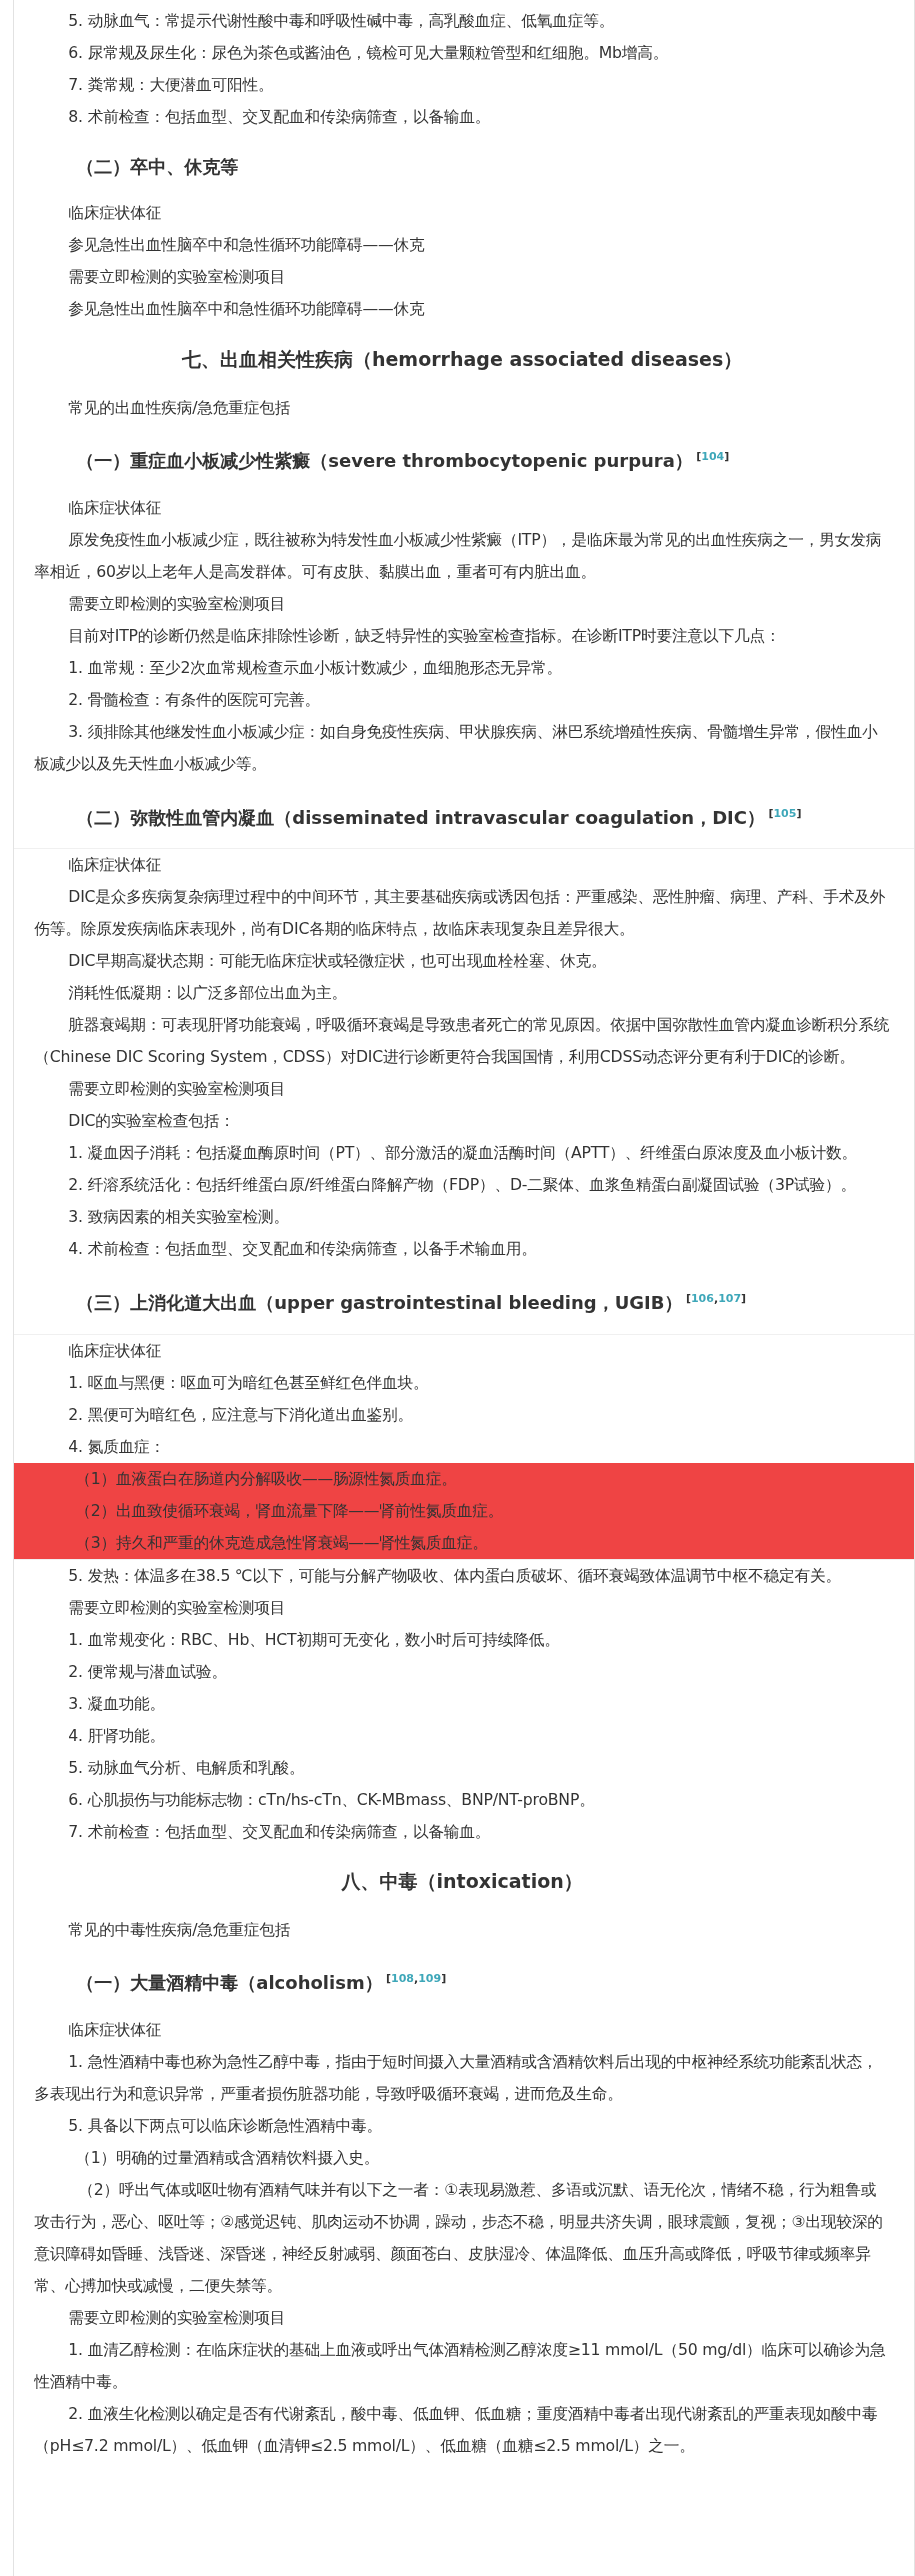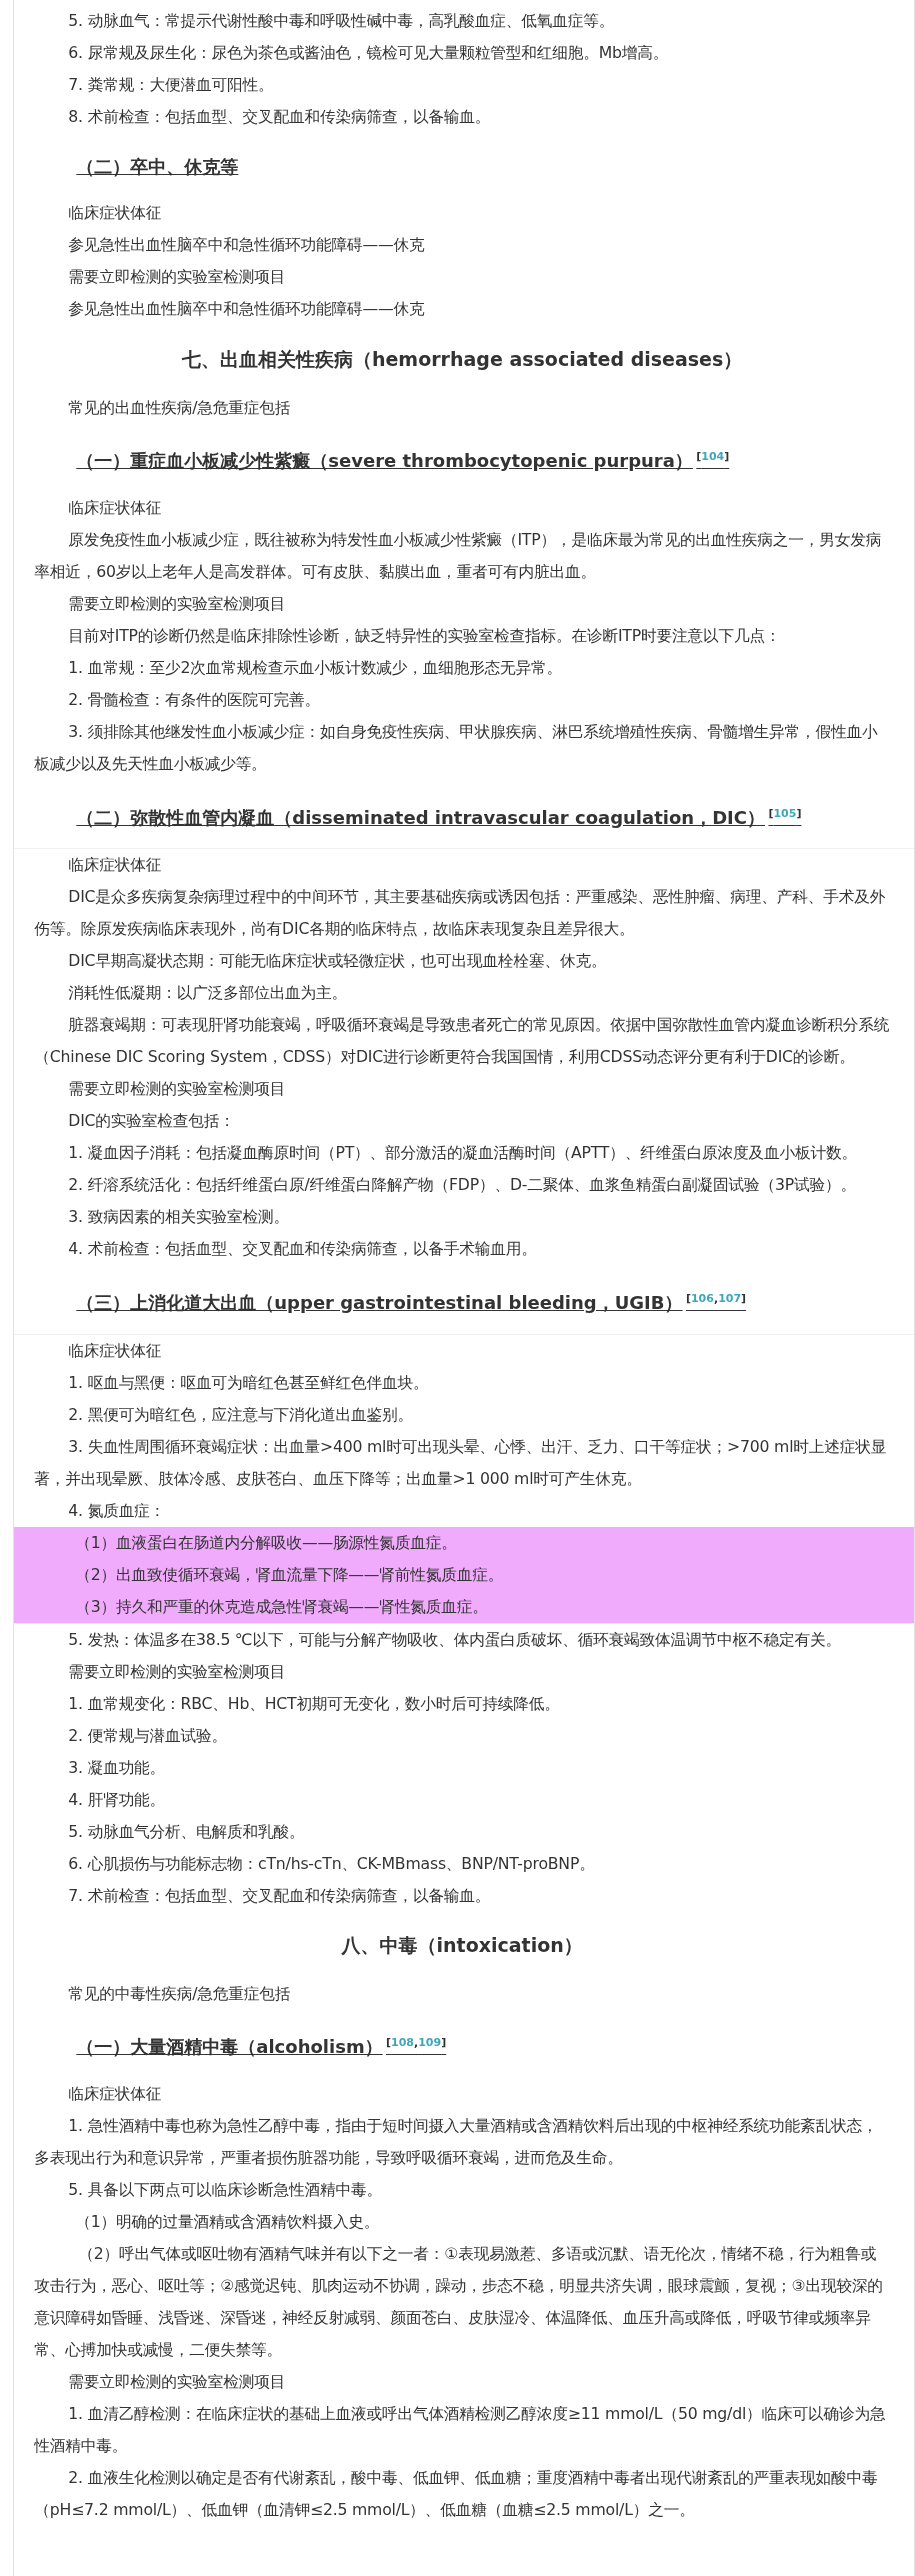--- a/index.html
+++ b/index.html
@@ -35,36 +35,35 @@
     font-weight: bold;
     color: #333333;
     line-height: 30.5px;
   }
   h3.subsec {
     margin: 18.6px 0 15.3px 42px;
     font-size: 18px;
     font-weight: bold;
     color: #333333;
     line-height: 30.5px;
-    text-decoration: underline;
   }
   .cite {
     font-size: 11px;
     font-weight: bold;
     vertical-align: super;
     color: #333;
     margin-left: 3.4px;
   }
   .cite a { color: #3ea7b9; text-decoration: none; }
   .seam {
     height: 0;
     border-top: 0.8px solid #f0f0f0;
     margin: 0 -24px 0 -20.3px;
   }
-  .shade { background: #f0abfc; margin: 0 -24px 0 -20.3px; padding: 0 24px 0 20.3px; }
+  .shade { background: #ef4444; margin: 0 -24px 0 -20.3px; padding: 0 24px 0 20.3px; }
 </style>
 </head>
 <body>
 
 <div class="page">
 
   <div>
     <p class="flush">5. 动脉血气：常提示代谢性酸中毒和呼吸性碱中毒，高乳酸血症、低氧血症等。</p>
     <p class="flush">6. 尿常规及尿生化：尿色为茶色或酱油色，镜检可见大量颗粒管型和红细胞。Mb增高。</p>
     <p class="flush">7. 粪常规：大便潜血可阳性。</p>
@@ -107,21 +106,20 @@
   <p class="ind">3. 致病因素的相关实验室检测。</p>
   <p class="ind">4. 术前检查：包括血型、交叉配血和传染病筛查，以备手术输血用。</p>
 
   <h3 class="subsec">
     <span>（三）上消化道大出血（upper gastrointestinal bleeding，UGIB）</span><span class="cite"><span>[</span><a>106</a><span>,</span><a>107</a><span>]</span></span>
   </h3>
   <div class="seam"></div>
   <p class="flush">临床症状体征</p>
   <p class="ind">1. 呕血与黑便：呕血可为暗红色甚至鲜红色伴血块。</p>
   <p class="ind">2. 黑便可为暗红色，应注意与下消化道出血鉴别。</p>
-  <p class="ind">3. 失血性周围循环衰竭症状：出血量&gt;400 ml时可出现头晕、心悸、出汗、乏力、口干等症状；&gt;700 ml时上述症状显著，并出现晕厥、肢体冷感、皮肤苍白、血压下降等；出血量&gt;1 000 ml时可产生休克。</p>
   <p class="ind">4. 氮质血症：</p>
   <div class="shade">
     <p class="sub">（1）血液蛋白在肠道内分解吸收——肠源性氮质血症。</p>
     <p class="sub">（2）出血致使循环衰竭，肾血流量下降——肾前性氮质血症。</p>
     <p class="sub">（3）持久和严重的休克造成急性肾衰竭——肾性氮质血症。</p>
   </div>
   <div class="seam"></div>
   <p class="ind">5. 发热：体温多在38.5 ℃以下，可能与分解产物吸收、体内蛋白质破坏、循环衰竭致体温调节中枢不稳定有关。</p>
   <p class="flush">需要立即检测的实验室检测项目</p>
   <p class="flush">1. 血常规变化：RBC、Hb、HCT初期可无变化，数小时后可持续降低。</p>

